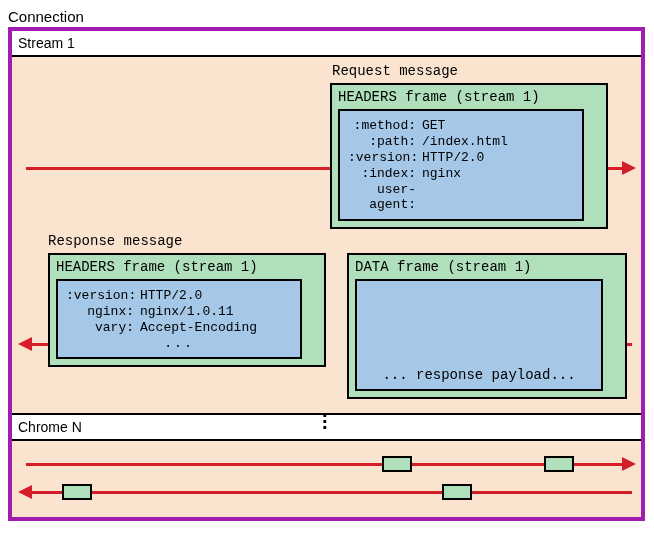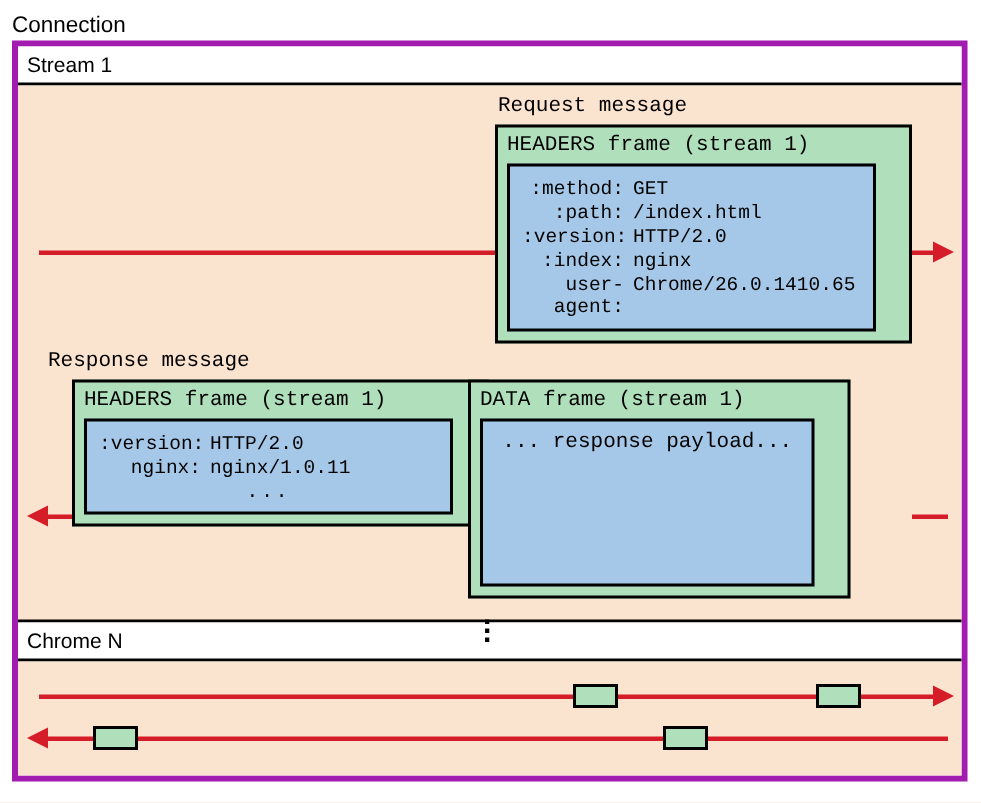--- a/index.html
+++ b/index.html
@@ -54,21 +54,21 @@
   .frame-inner {
     background: #a6c8e8;
     border: 2px solid #000;
     padding: 6px 8px;
   }
   .kv-row { display: flex; margin: 1px 0; }
   .kv-key { width: 74px; text-align: right; padding-right: 6px; }
   .kv-val { }
   .data-inner {
     display: flex;
-    align-items: flex-start;
+    align-items: flex-end;
     justify-content: center;
     height: 112px;
     font-size: 14px;
   }
   .arrow-line {
     position: absolute;
     height: 3px;
     background: #d51c29;
   }
   .arrow-head-right {
@@ -133,50 +133,53 @@
             <div class="kv-row">
               <div class="kv-key">:version:</div>
               <div class="kv-val">HTTP/2.0</div>
             </div>
             <div class="kv-row">
               <div class="kv-key">:index:</div>
               <div class="kv-val">nginx</div>
             </div>
             <div class="kv-row">
               <div class="kv-key">user-agent:</div>
-              <div class="kv-val">Chrome/26.0.1410.65</div>
             </div>
           </div>
       </div>
     </div>
 
-    <div class="section-label" style="left:20px; top:176px;">Response message</div>
+    <div class="section-label" style="left:36px; top:176px;">Response message</div>
 
     <div class="arrow-head-left" style="left:6px; top:280px;"></div>
     <div class="arrow-line" style="left:20px; top:286px; width:16px;"></div>
     <div class="arrow-line" style="left:596px; top:286px; width:24px;"></div>
 
     <div class="frame" style="left:36px; top:196px; width:278px;">
       <div class="frame-title">HEADERS frame (stream 1)</div>
       <div class="frame-inner">
         <div id="resp-headers">
             <div class="kv-row">
               <div class="kv-key">:version:</div>
               <div class="kv-val">HTTP/2.0</div>
             </div>
             <div class="kv-row">
               <div class="kv-key">nginx:</div>
               <div class="kv-val">nginx/1.0.11</div>
             </div>
+            <div class="kv-row">
+              <div class="kv-key">vary:</div>
+              <div class="kv-val">Accept-Encoding</div>
+            </div>
           </div>
         <div class="ellipsis-center">...</div>
       </div>
     </div>
 
-    <div class="frame" style="left:300px; top:196px; width:255px;">
+    <div class="frame" style="left:335px; top:196px; width:280px;">
       <div class="frame-title">DATA frame (stream 1)</div>
       <div class="frame-inner data-inner">
         <span>... response payload...</span>
       </div>
     </div>
 
   </div>
 
   <div class="stream-header" style="position:relative;">
     <span>Chrome N</span>

